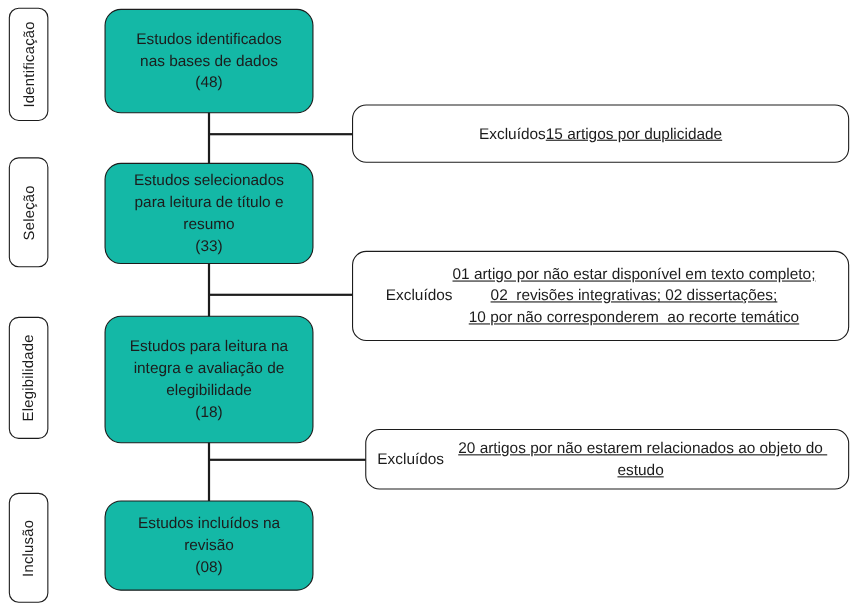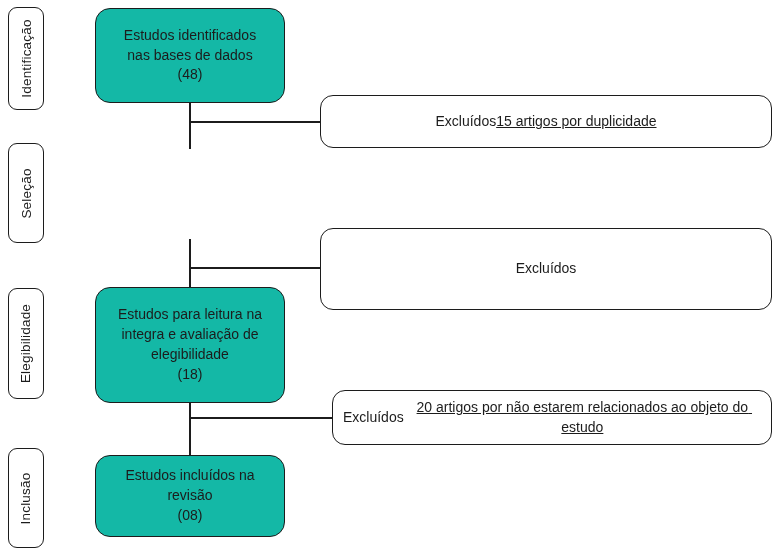--- a/index.html
+++ b/index.html
@@ -100,37 +100,46 @@
   <div class="conn v" style="left:189px; top:239px; height:49px;"></div>
   <div class="conn h" style="left:190px; top:267px; width:131px;"></div>
   <div class="conn v" style="left:189px; top:386px; height:70px;"></div>
   <div class="conn h" style="left:190px; top:417px; width:143px;"></div>
 
   <div class="fbox" style="top:8px; height:95px;">
     <span>Estudos identificados
 nas bases de dados
 (48)</span>
   </div>
+  <div class="fbox" style="top:148px; height:92px;">
+    <span>Estudos selecionados
+para leitura de título e
+resumo
+(33)</span>
+  </div>
   <div class="fbox" style="top:287px; height:116px;">
     <span>Estudos para leitura na
 integra e avaliação de
 elegibilidade
 (18)</span>
   </div>
   <div class="fbox" style="top:455px; height:82px;">
     <span>Estudos incluídos na
 revisão
 (08)</span>
   </div>
 
   <div class="ebox" style="left:320px; top:95px; width:452px; height:53px;">
     <span class="etitle">Excluídos</span>
     <span class="edetail">15 artigos por duplicidade</span>
   </div>
   <div class="ebox" style="left:320px; top:228px; width:452px; height:82px;">
     <span class="etitle">Excluídos</span>
+    <span class="edetail">01 artigo por não estar disponível em texto completo;
+02  revisões integrativas; 02 dissertações;
+10 por não corresponderem  ao recorte temático</span>
   </div>
   <div class="ebox" style="left:332px; top:390px; width:440px; height:55px;">
     <span class="etitle">Excluídos</span>
     <span class="edetail">20 artigos por não estarem relacionados ao objeto do estudo</span>
   </div>
 
 </div>
 
 </body></html>

